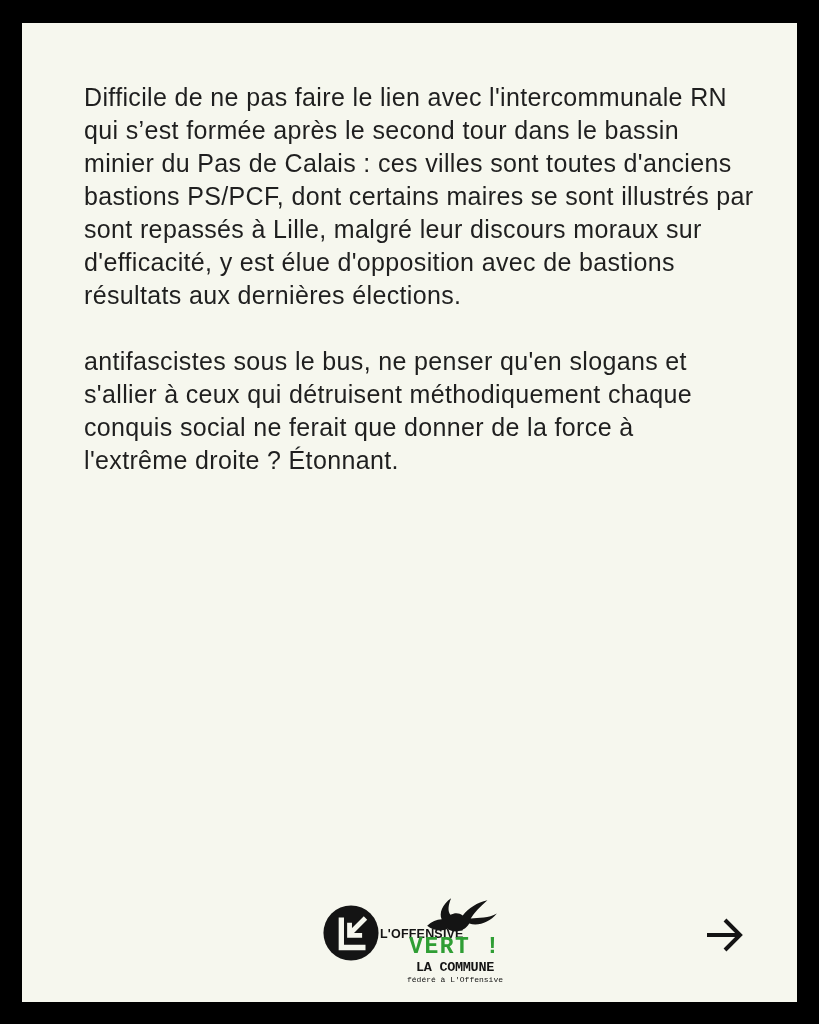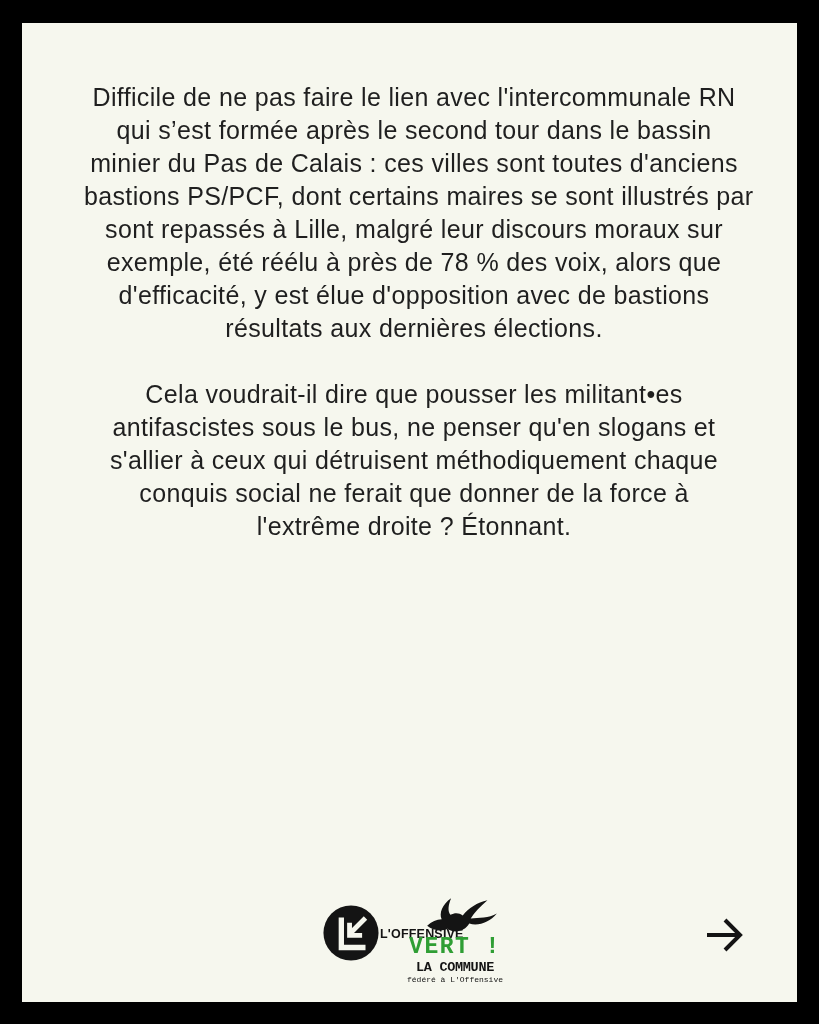--- a/index.html
+++ b/index.html
@@ -24,21 +24,21 @@
     left: 62px;
     top: 58px;
     width: 660px;
     color: #1f1f1f;
     font-size: 25px;
     letter-spacing: 0.35px;
     line-height: 33px;
   }
   .para { margin: 0; }
   .para + .para { margin-top: 33px; }
-  .line { white-space: pre; text-align: center; }
+  .line { white-space: pre; }
 
   
   .logo-offensive {
     position: absolute;
     left: 300px;
     top: 881px;
     width: 104px;
     display: flex;
     flex-direction: row;
     align-items: center;
@@ -104,26 +104,24 @@
 <div class="stage">
   <div class="panel">
 
     <div class="text-block">
       <div class="para">
         <div class="line">Difficile de ne pas faire le lien avec l'intercommunale RN</div>
         <div class="line">qui s’est formée après le second tour dans le bassin</div>
         <div class="line">minier du Pas de Calais : ces villes sont toutes d'anciens</div>
         <div class="line">bastions PS/PCF, dont certains maires se sont illustrés par</div>
         <div class="line">sont repassés à Lille, malgré leur discours moraux sur</div>
-        <div class="line">exemple, été réélu à près de 78 % des voix, alors que</div>
         <div class="line">d'efficacité, y est élue d'opposition avec de bastions</div>
         <div class="line">résultats aux dernières élections.</div>
       </div>
       <div class="para">
-        <div class="line">Cela voudrait-il dire que pousser les militant•es</div>
         <div class="line">antifascistes sous le bus, ne penser qu'en slogans et</div>
         <div class="line">s'allier à ceux qui détruisent méthodiquement chaque</div>
         <div class="line">conquis social ne ferait que donner de la force à</div>
         <div class="line">l'extrême droite ? Étonnant.</div>
       </div>
     </div>
 
     <div class="logo-offensive">
       <div class="offensive-circle">
         <svg viewBox="0 0 60 60" xmlns="http://www.w3.org/2000/svg">

